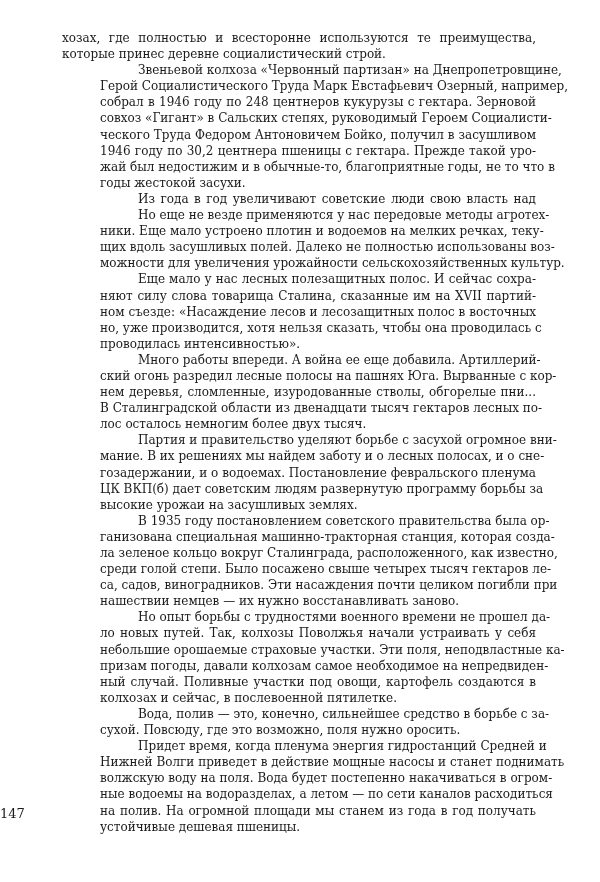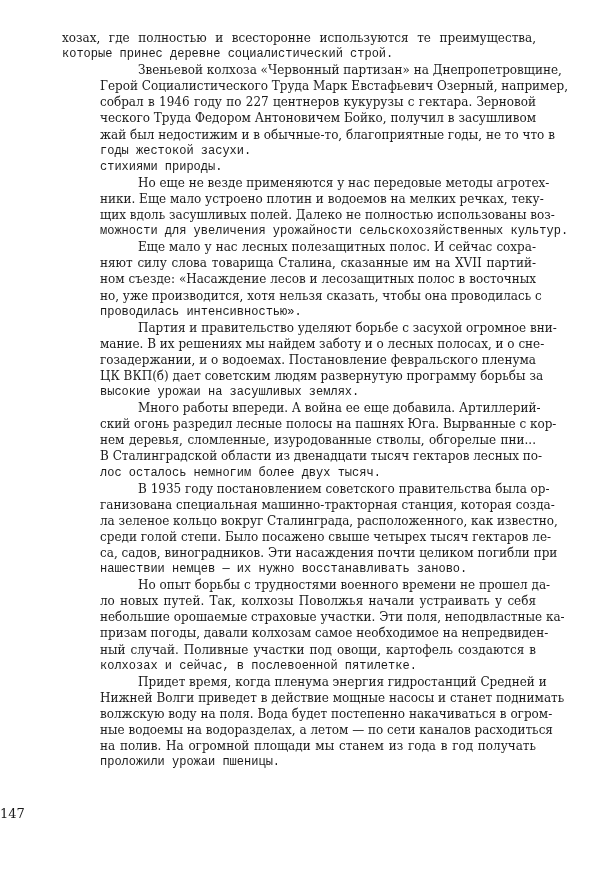--- a/index.html
+++ b/index.html
@@ -34,21 +34,20 @@
     }
     .line {
       display: block;
       text-align: justify;
       text-align-last: justify;
       white-space: nowrap;
       overflow: visible;
     }
     .line.last {
       text-align-last: left;
-      font-family: Liberation Mono, monospace;
     }
     .line.indent {
       padding-left: 38px;
     }
     .page-number {
       position: absolute;
       left: 0;
       width: 600px;
       top: 806px;
       font-family: "DejaVu Serif", "Liberation Serif", serif;
@@ -62,84 +61,90 @@
 <div class="page">
 
   <div class="para cont">
     <span class="line">хозах, где полностью и всесторонне используются те преимущества,</span>
     <span class="line last">которые принес деревне социалистический строй.</span>
   </div>
 
   <div class="para">
     <span class="line indent">Звеньевой колхоза «Червонный партизан» на Днепропетровщине,</span>
     <span class="line">Герой Социалистического Труда Марк Евстафьевич Озерный, например,</span>
-    <span class="line">собрал в 1946 году по 227 центнеров кукурузы с гектара. Зерновой</span>
+    <span class="line">собрал в 1946 году по 248 центнеров кукурузы с гектара. Зерновой</span>
+    <span class="line">совхоз «Гигант» в Сальских степях, руководимый Героем Социалисти-</span>
     <span class="line">ческого Труда Федором Антоновичем Бойко, получил в засушливом</span>
+    <span class="line">1946 году по 30,2 центнера пшеницы с гектара. Прежде такой уро-</span>
     <span class="line">жай был недостижим и в обычные-то, благоприятные годы, не то что в</span>
     <span class="line last">годы жестокой засухи.</span>
   </div>
 
   <div class="para">
-    <span class="line last">стихиями природы.</span>
+    <span class="line indent">Из года в год увеличивают советские люди свою власть над</span>
   </div>
 
   <div class="para">
     <span class="line indent">Но еще не везде применяются у нас передовые методы агротех-</span>
     <span class="line">ники. Еще мало устроено плотин и водоемов на мелких речках, теку-</span>
     <span class="line">щих вдоль засушливых полей. Далеко не полностью использованы воз-</span>
     <span class="line last">можности для увеличения урожайности сельскохозяйственных культур.</span>
   </div>
 
   <div class="para">
     <span class="line indent">Еще мало у нас лесных полезащитных полос. И сейчас сохра-</span>
     <span class="line">няют силу слова товарища Сталина, сказанные им на XVII партий-</span>
     <span class="line">ном съезде: «Насаждение лесов и лесозащитных полос в восточных</span>
     <span class="line">но, уже производится, хотя нельзя сказать, чтобы она проводилась с</span>
     <span class="line last">проводилась интенсивностью».</span>
   </div>
 
   <div class="para">
+    <span class="line indent">Много работы впереди. А война ее еще добавила. Артиллерий-</span>
+    <span class="line">ский огонь разредил лесные полосы на пашнях Юга. Вырванные с кор-</span>
+    <span class="line">нем деревья, сломленные, изуродованные стволы, обгорелые пни...</span>
+    <span class="line">В Сталинградской области из двенадцати тысяч гектаров лесных по-</span>
+    <span class="line last">лос осталось немногим более двух тысяч.</span>
+  </div>
+
+  <div class="para">
     <span class="line indent">Партия и правительство уделяют борьбе с засухой огромное вни-</span>
     <span class="line">мание. В их решениях мы найдем заботу и о лесных полосах, и о сне-</span>
     <span class="line">гозадержании, и о водоемах. Постановление февральского пленума</span>
     <span class="line">ЦК ВКП(б) дает советским людям развернутую программу борьбы за</span>
     <span class="line last">высокие урожаи на засушливых землях.</span>
-  </div>
-
-  <div class="para">
-    <span class="line indent">Много работы впереди. А война ее еще добавила. Артиллерий-</span>
-    <span class="line">ский огонь разредил лесные полосы на пашнях Юга. Вырванные с кор-</span>
-    <span class="line">нем деревья, сломленные, изуродованные стволы, обгорелые пни...</span>
-    <span class="line">В Сталинградской области из двенадцати тысяч гектаров лесных по-</span>
-    <span class="line last">лос осталось немногим более двух тысяч.</span>
   </div>
 
   <div class="para">
     <span class="line indent">В 1935 году постановлением советского правительства была ор-</span>
     <span class="line">ганизована специальная машинно-тракторная станция, которая созда-</span>
     <span class="line">ла зеленое кольцо вокруг Сталинграда, расположенного, как известно,</span>
     <span class="line">среди голой степи. Было посажено свыше четырех тысяч гектаров ле-</span>
     <span class="line">са, садов, виноградников. Эти насаждения почти целиком погибли при</span>
     <span class="line last">нашествии немцев — их нужно восстанавливать заново.</span>
   </div>
 
   <div class="para">
     <span class="line indent">Но опыт борьбы с трудностями военного времени не прошел да-</span>
     <span class="line">ло новых путей. Так, колхозы Поволжья начали устраивать у себя</span>
     <span class="line">небольшие орошаемые страховые участки. Эти поля, неподвластные ка-</span>
     <span class="line">призам погоды, давали колхозам самое необходимое на непредвиден-</span>
     <span class="line">ный случай. Поливные участки под овощи, картофель создаются в</span>
     <span class="line last">колхозах и сейчас, в послевоенной пятилетке.</span>
   </div>
 
+  <div class="para">
+    <span class="line indent">Вода, полив — это, конечно, сильнейшее средство в борьбе с за-</span>
+    <span class="line last">сухой. Повсюду, где это возможно, поля нужно оросить.</span>
+  </div>
 
   <div class="para">
     <span class="line indent">Придет время, когда пленума энергия гидростанций Средней и</span>
     <span class="line">Нижней Волги приведет в действие мощные насосы и станет поднимать</span>
     <span class="line">волжскую воду на поля. Вода будет постепенно накачиваться в огром-</span>
     <span class="line">ные водоемы на водоразделах, а летом — по сети каналов расходиться</span>
     <span class="line">на полив. На огромной площади мы станем из года в год получать</span>
-    <span class="line last">проложили урожаи пшеницы.</span>
+    <span class="line last">устойчивые дешевая пшеницы.</span>
   </div>
 
 </div>
 
 <div class="page-number">147</div>
 
 </body></html>

